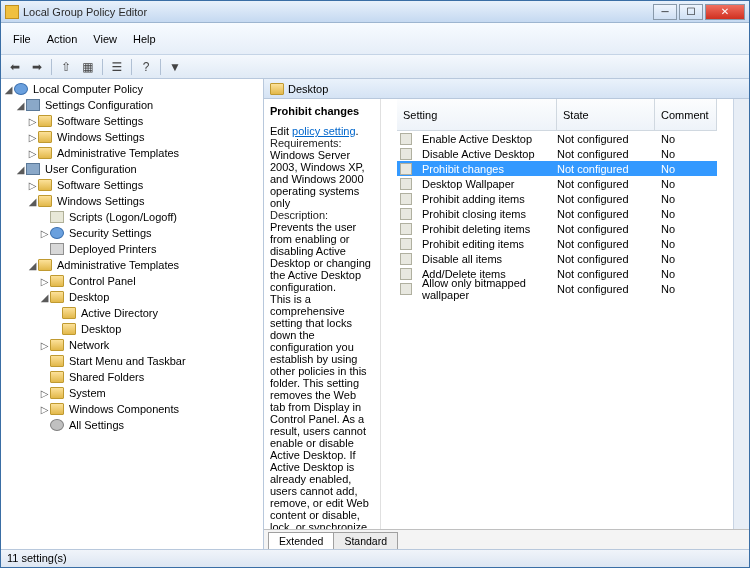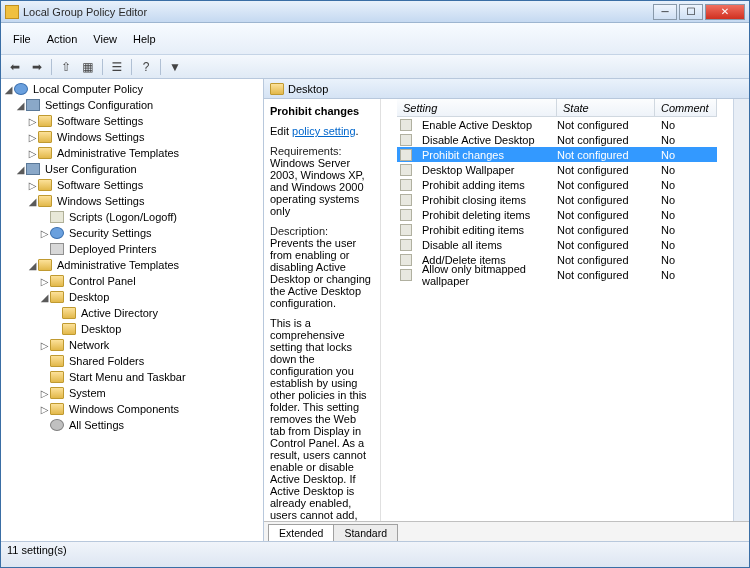--- a/index.html
+++ b/index.html
@@ -43,45 +43,45 @@
 .right { flex: 1; display: flex; flex-direction: column; }
 .pathbar { height: 20px; background: linear-gradient(#eaf2fb,#d5e3f4); border-bottom: 1px solid #b8c8dc; display: flex; align-items: center; padding: 0 6px; }
 .pathbar .ic { margin-right: 4px; }
 
 .content { flex: 1; display: flex; overflow: hidden; gap: 16px; }
 
 
 .desc { width: 117px; padding: 6px; border-right: 1px solid #e0e0e0; font-size: 10.5px; overflow: hidden; }
 .desc h4 { font-weight: bold; margin-bottom: 8px; font-size: 11px; }
 .desc .link { color: #0066cc; text-decoration: underline; cursor: pointer; }
-.desc .sec { margin-top: 8px; }
+.desc .sec { }
 .desc .sec-h { color: #222; }
 
 
 .settings { flex: 1; display: flex; flex-direction: column; }
-.cols { display: flex; height: 18px; background: linear-gradient(#fcfdfe,#eef3f9); border-bottom: 1px solid #d0d8e0; font-style: italic; }
+.cols { display: flex; height: 32px; background: linear-gradient(#fcfdfe,#eef3f9); border-bottom: 1px solid #d0d8e0; }
 .cols div { padding: 2px 6px; border-right: 1px solid #d0d8e0; display: flex; align-items: center; cursor: pointer; }
 .col-s { flex: 1; }
 .col-st { width: 98px; }
 .col-c { width: 62px; }
 .rows { flex: 1; overflow: auto; }
 .row { display: flex; height: 15px; align-items: center; cursor: pointer; }
 .row.sel { background: #3399ff; color: #fff; }
 .row .ric { width: 12px; height: 12px; margin: 0 3px; background: #e8e8e0; border: 1px solid #b0b0a0; }
 .row .rs { flex: 1; padding-left: 7px; }
 .row .rst { width: 98px; }
 .row .rc { width: 62px; text-align: left; padding-left: 6px; }
 
 
 .tabs { height: 20px; border-top: 1px solid #c0c0c0; display: flex; align-items: flex-end; padding-left: 4px; background: #f4f4f4; }
 .tab { padding: 2px 10px; border: 1px solid #a0a0a0; border-bottom: none; margin-right: -1px; background: #fff; cursor: pointer; font-size: 10.5px; }
 .tab.inactive { background: #ececec; }
 
 
-.status { height: 26px; background: linear-gradient(#f0f4fa,#dde6f2); border-top: 1px solid #b8c8dc; padding: 2px 6px; font-size: 10.5px; }
+.status { height: 18px; background: linear-gradient(#f0f4fa,#dde6f2); border-top: 1px solid #b8c8dc; padding: 2px 6px; font-size: 10.5px; }
 
 
 .sbv { width: 16px; background: #e8eef6; border-left: 1px solid #c8d4e4; }
 </style>
 </head>
 <body>
 
 <div class="titlebar">
   <span class="icon"></span>
   <span class="title">Local Group Policy Editor</span>
@@ -195,26 +195,26 @@
         <span class="lbl">Desktop</span>
       </div>
     <div class="tnode" style="padding-left:36px">
         <span class="tw">▷</span>
         <span class="ic folder"></span>
         <span class="lbl">Network</span>
       </div>
     <div class="tnode" style="padding-left:36px">
         <span class="tw"></span>
         <span class="ic folder"></span>
+        <span class="lbl">Start Menu and Taskbar</span>
+      </div>
+    <div class="tnode" style="padding-left:36px">
+        <span class="tw"></span>
+        <span class="ic folder"></span>
         <span class="lbl">Shared Folders</span>
-      </div>
-    <div class="tnode" style="padding-left:36px">
-        <span class="tw"></span>
-        <span class="ic folder"></span>
-        <span class="lbl">Start Menu and Taskbar</span>
       </div>
     <div class="tnode" style="padding-left:36px">
         <span class="tw">▷</span>
         <span class="ic folder"></span>
         <span class="lbl">System</span>
       </div>
     <div class="tnode" style="padding-left:36px">
         <span class="tw">▷</span>
         <span class="ic folder"></span>
         <span class="lbl">Windows Components</span>

